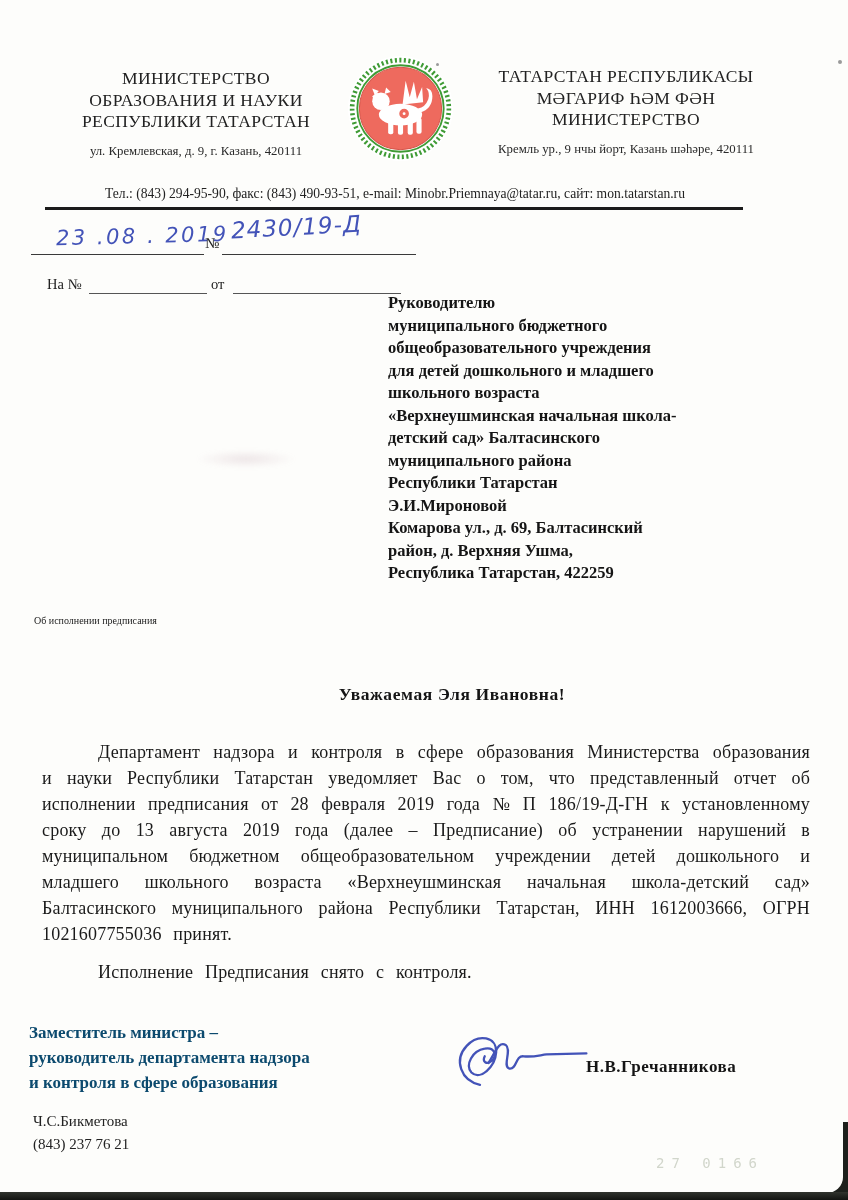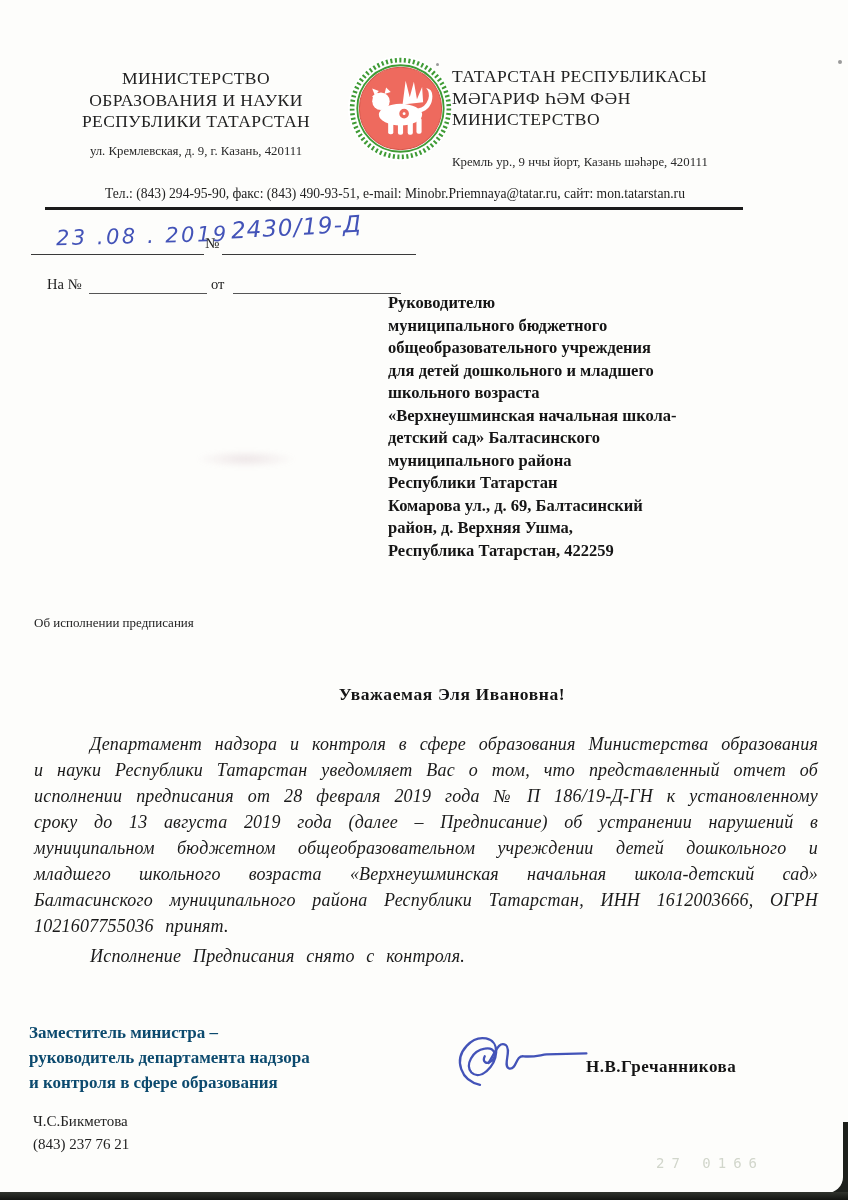--- a/index.html
+++ b/index.html
@@ -7,48 +7,48 @@
     position:relative;
     width:848px;height:1200px;
     margin:0 auto;
     background:#fdfdfb;
     font-family:"Liberation Serif", serif;
     color:#1c1c1c;
     overflow:hidden;
   }
   
   .org-left{position:absolute;left:52px;top:68px;width:288px;text-align:center;}
-  .org-right{position:absolute;left:452px;top:66px;width:348px;}
+  .org-right{position:absolute;left:452px;top:66px;width:348px;text-align:center;}
   .org-title{font-size:17.5px;line-height:21.5px;letter-spacing:.4px;color:#222;}
   .org-title .org-line{white-space:nowrap;}
-  .org-address{font-size:12.8px;color:#2a2a2a;margin-top:24px;white-space:nowrap;}
+  .org-address{font-size:12.8px;color:#2a2a2a;margin-top:11px;white-space:nowrap;}
   .org-left .org-address{margin-top:11px;}
   .emblem{position:absolute;left:347px;top:55px;width:107px;height:107px;}
   .contact-line{position:absolute;left:40px;top:186px;width:710px;text-align:center;font-size:13.6px;color:#222;white-space:nowrap;}
   .header-rule{position:absolute;left:45px;top:207px;width:698px;height:3px;background:#1b1b1b;}
   
   .hw{font-family:"DejaVu Sans",sans-serif;font-style:italic;color:#4353b8;}
   .ref-date{position:absolute;left:56px;top:224px;font-size:21px;letter-spacing:2.5px;transform:rotate(-1.5deg);}
   .ref-no-sign{position:absolute;left:205px;top:235px;font-size:15px;color:#222;}
   .ref-number{position:absolute;left:231px;top:214px;font-size:23px;letter-spacing:1px;transform:rotate(-3deg);}
   .uline{position:absolute;height:0;border-bottom:1.4px solid #3a3a3a;}
   .u-date{left:31px;top:254px;width:173px;}
   .u-number{left:222px;top:254px;width:194px;}
   .reply-prefix{position:absolute;left:47px;top:276px;font-size:14.5px;color:#222;}
   .u-reply1{left:89px;top:293px;width:118px;border-bottom-color:#555;}
   .reply-from{position:absolute;left:211px;top:276px;font-size:14.5px;color:#222;}
   .u-reply2{left:233px;top:293px;width:168px;border-bottom-color:#555;}
   
   .addressee{position:absolute;left:388px;top:292px;width:420px;font-weight:bold;font-size:16.5px;line-height:22.5px;color:#151515;}
   
-  .subject{position:absolute;left:34px;top:615px;font-size:13px;color:#222;}
+  .subject{position:absolute;left:34px;top:615px;font-size:10px;color:#222;}
   .salutation{position:absolute;left:0;top:684px;width:848px;text-align:center;font-weight:bold;font-size:17.5px;letter-spacing:.6px;color:#151515;margin-left:28px;}
   
   .body-text{position:absolute;left:30px;top:727px;width:792px;font-size:18px;line-height:26px;color:#1a1a1a;}
-  .body-text p{margin:4px;text-indent:56px;text-align:justify;text-align-last:left;word-spacing:7px;letter-spacing:.2px;font-style:italic;}
+  .body-text p{margin:12px;text-indent:56px;text-align:justify;text-align-last:left;word-spacing:7px;letter-spacing:.2px;}
   
   .sig-position{position:absolute;left:29px;top:1020px;width:360px;font-weight:bold;font-size:17px;line-height:25px;color:#0c4a6e;}
   .sig-svg{position:absolute;left:442px;top:1022px;width:152px;height:80px;}
   .sig-name{position:absolute;left:586px;top:1057px;font-weight:bold;font-size:17px;letter-spacing:.5px;color:#151515;}
   
   .executor{position:absolute;left:33px;top:1110px;font-size:15px;line-height:23px;color:#222;}
   
   .smudge{position:absolute;left:196px;top:450px;width:100px;height:18px;border-radius:50%;
           background:radial-gradient(closest-side,rgba(185,150,165,.22),rgba(185,150,165,0));filter:blur(2px);}
   .scan-counter{position:absolute;left:656px;top:1155px;font-size:14px;letter-spacing:7px;color:#c3c9bb;opacity:.75;font-family:"DejaVu Sans Mono",monospace;}
@@ -124,20 +124,21 @@
   <div class="addressee">
       <div class="addr-line">Руководителю</div>
       <div class="addr-line">муниципального бюджетного</div>
       <div class="addr-line">общеобразовательного учреждения</div>
       <div class="addr-line">для детей дошкольного и младшего</div>
       <div class="addr-line">школьного возраста</div>
       <div class="addr-line">«Верхнеушминская начальная школа-</div>
       <div class="addr-line">детский сад» Балтасинского</div>
       <div class="addr-line">муниципального района</div>
       <div class="addr-line">Республики Татарстан</div>
+      <div class="addr-line">Э.И.Мироновой</div>
       <div class="addr-line">Комарова ул., д. 69, Балтасинский</div>
       <div class="addr-line">район, д. Верхняя Ушма,</div>
       <div class="addr-line">Республика Татарстан, 422259</div>
     </div>
 
   <div class="smudge"></div>
 
   <div class="subject">Об исполнении предписания</div>
   <div class="salutation">Уважаемая Эля Ивановна!</div>
 

